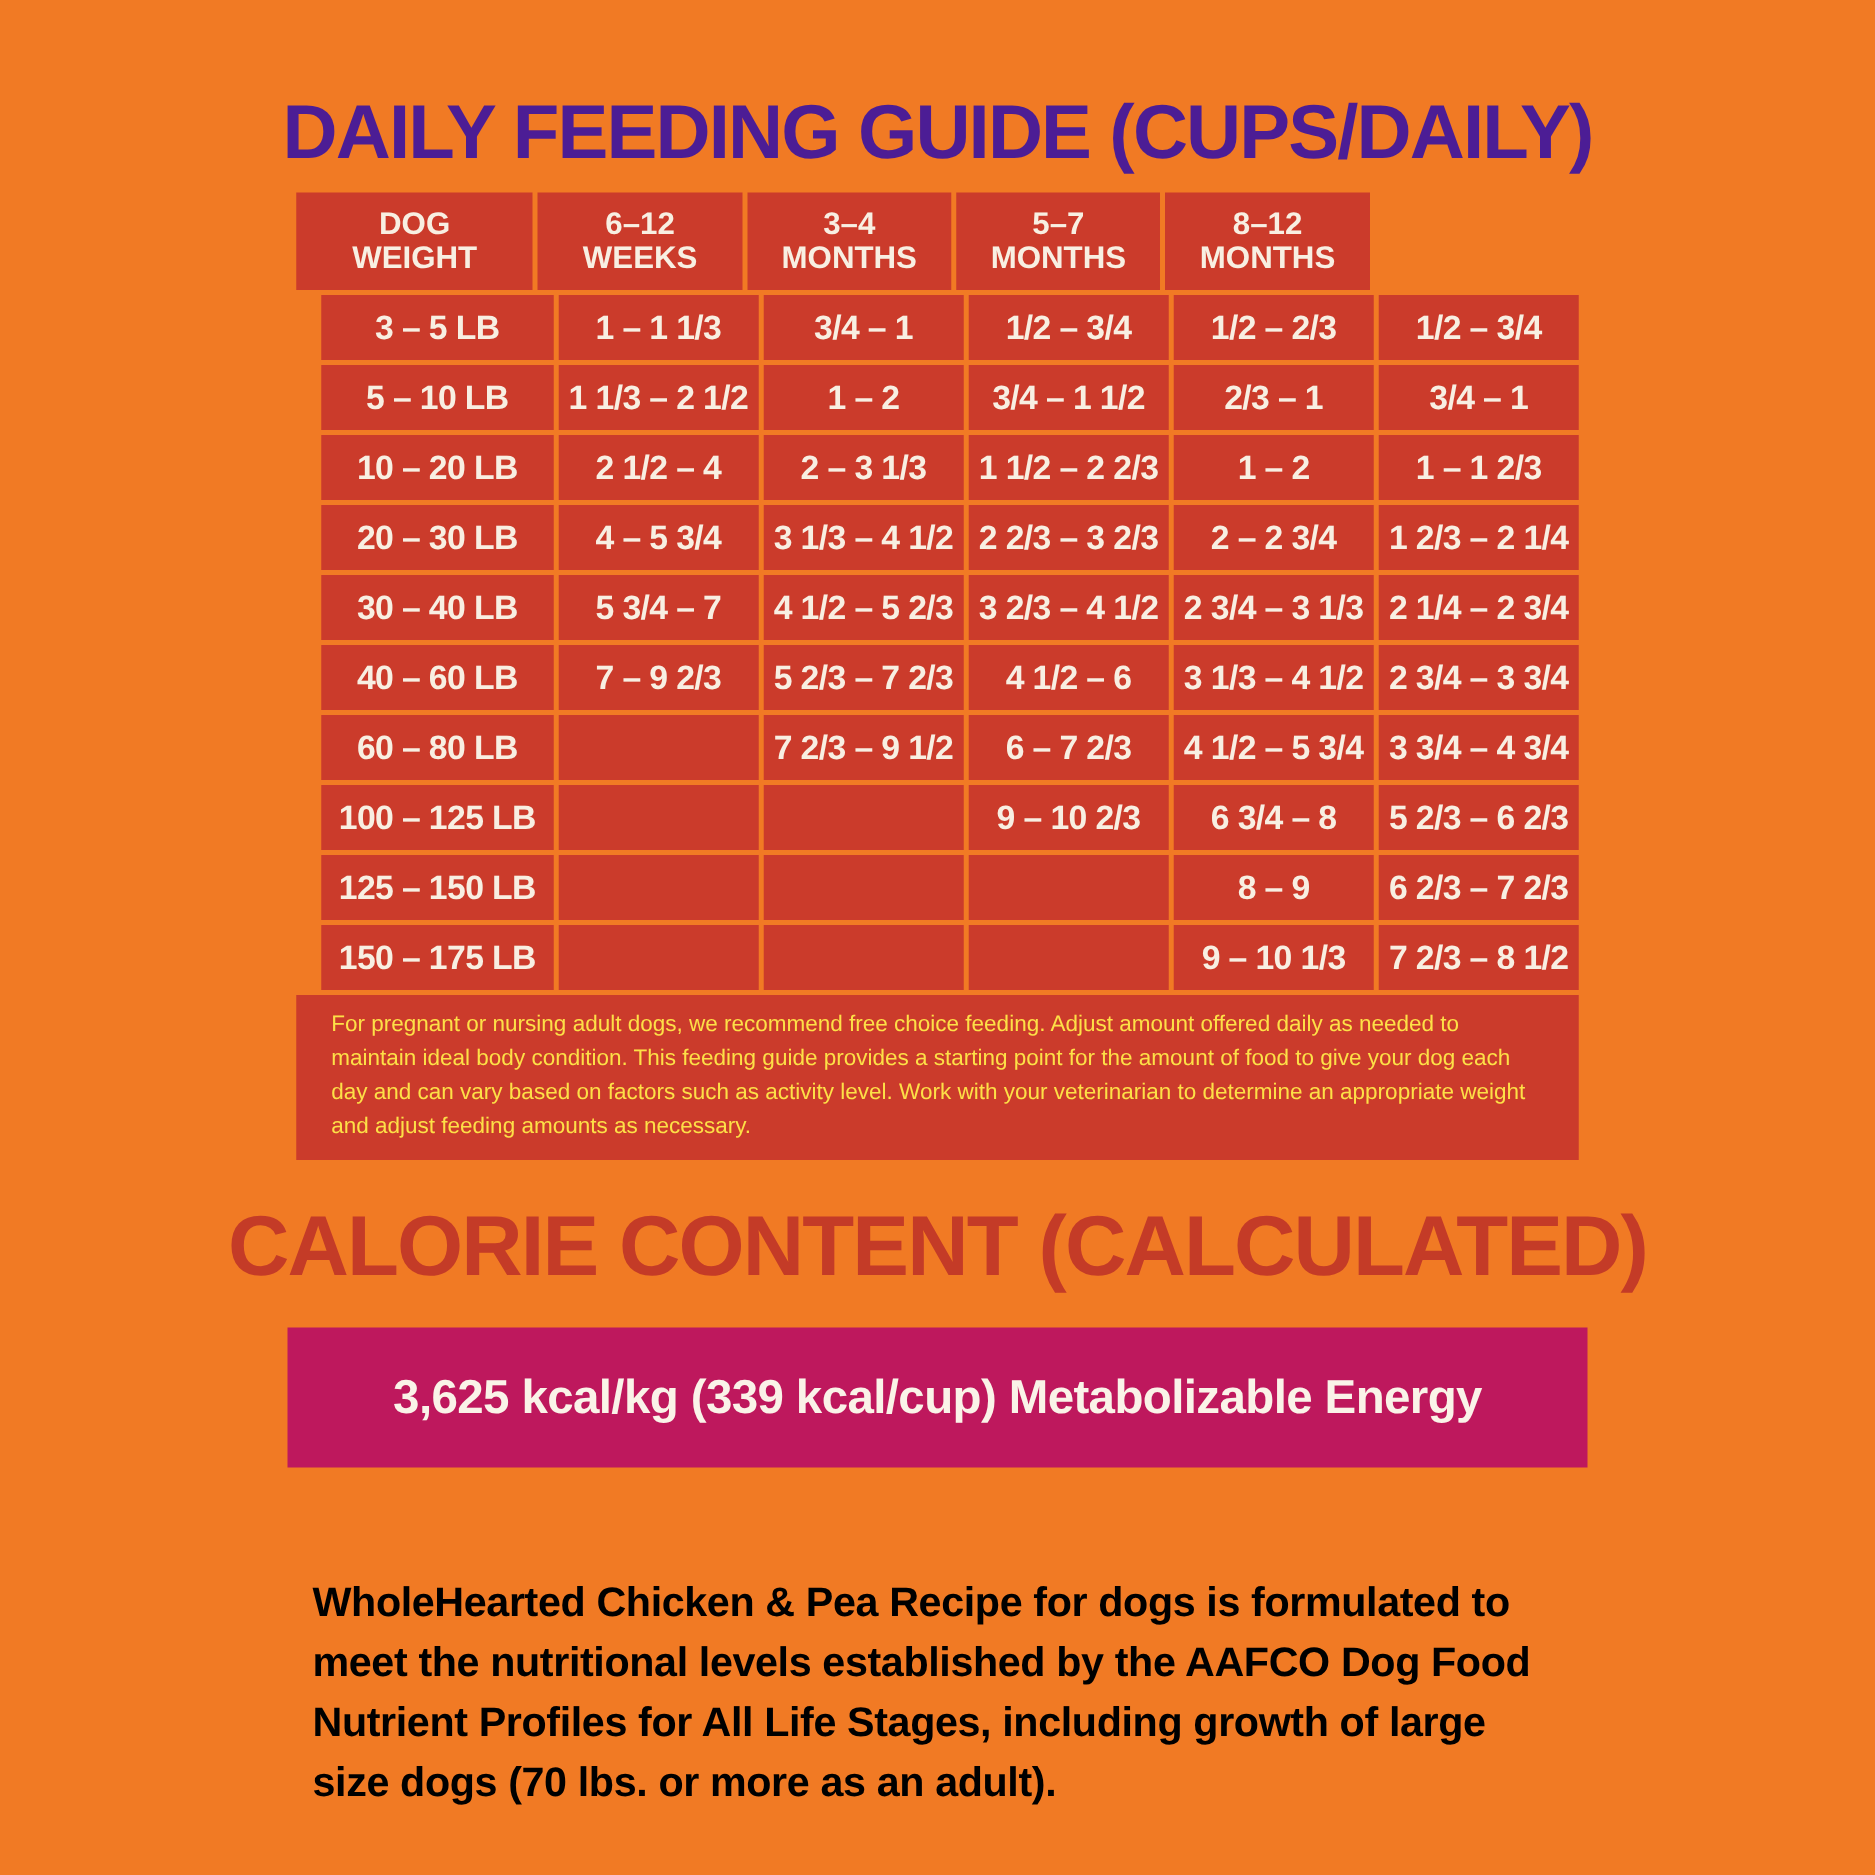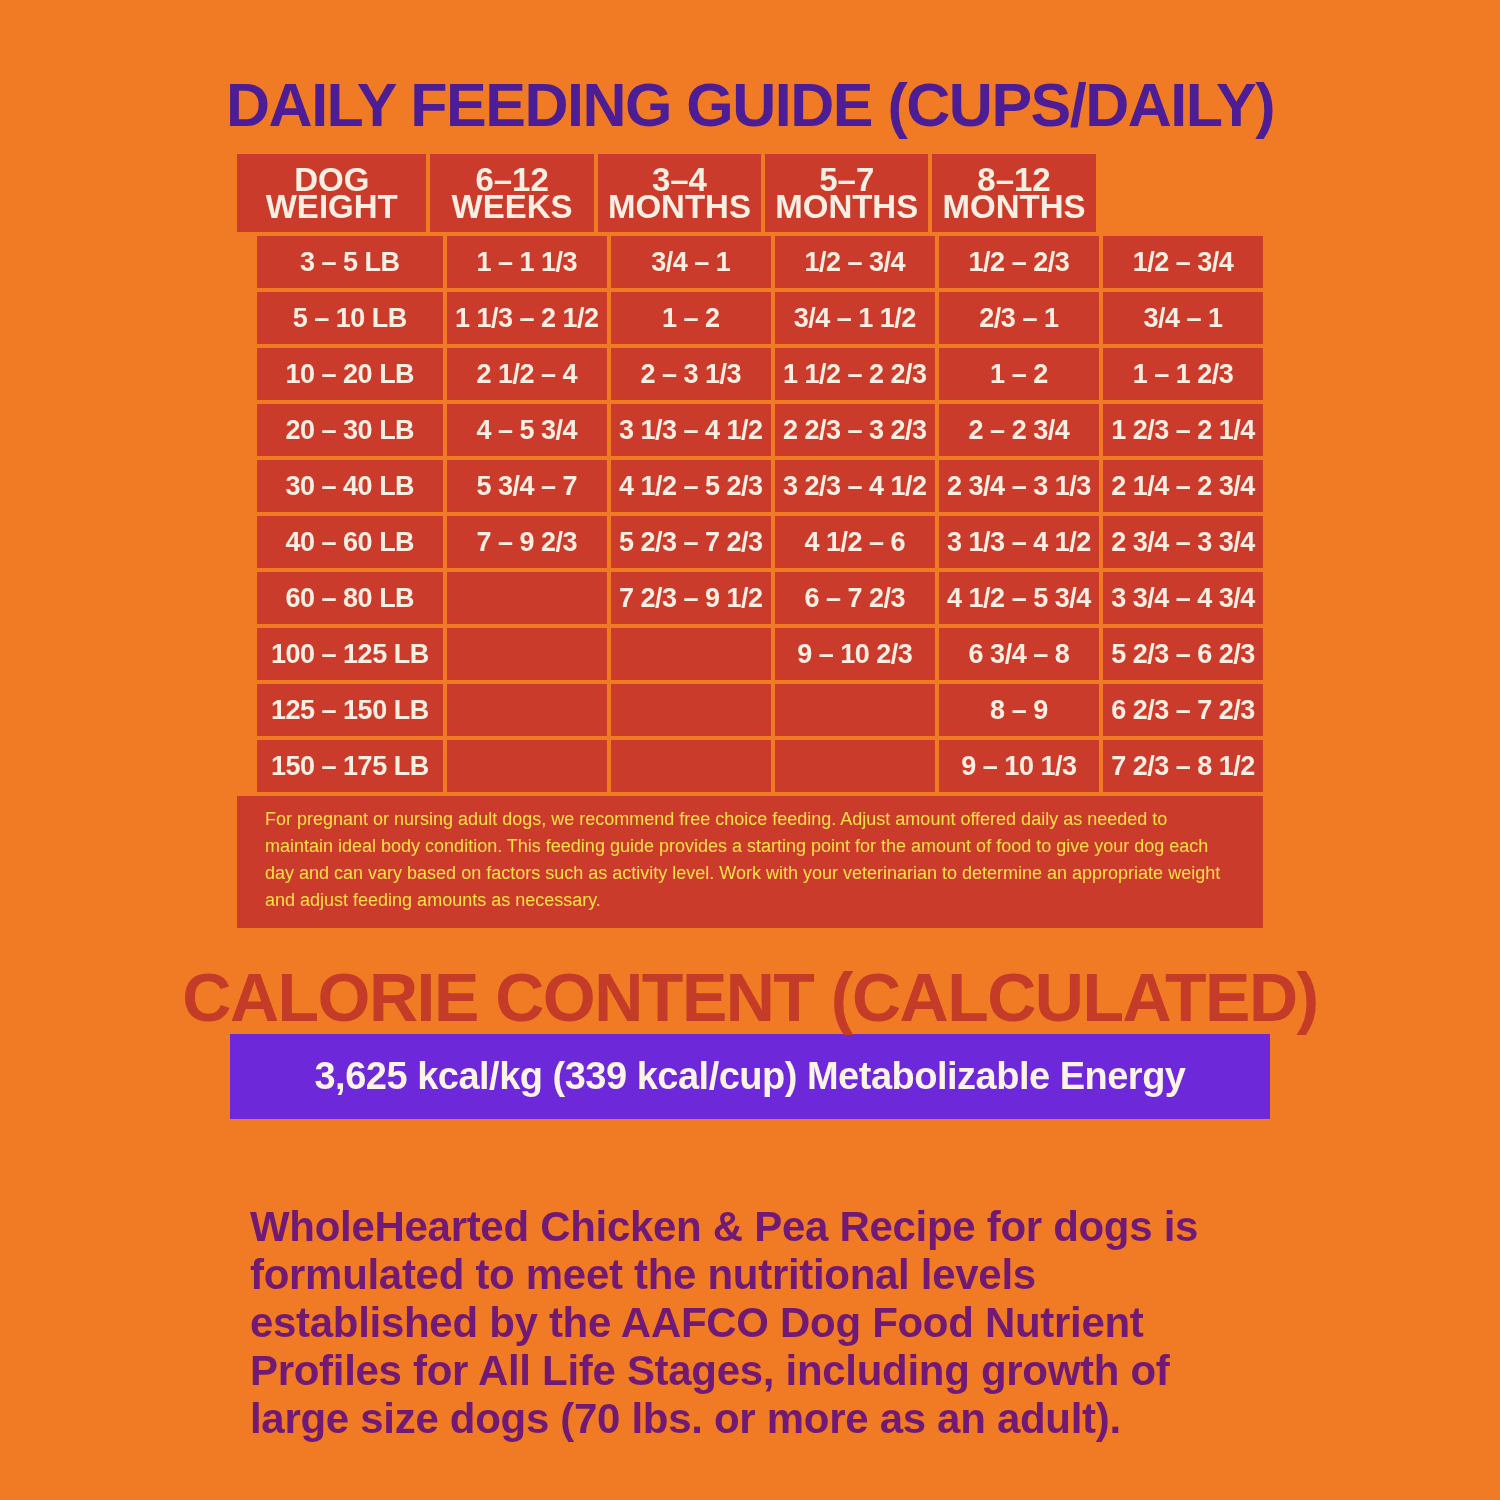--- a/index.html
+++ b/index.html
@@ -37,21 +37,21 @@
     background: #CB3B2B;
     color: #F8EFE2;
     display: flex;
     align-items: center;
     justify-content: center;
     text-align: center;
     font-weight: bold;
   }
   .thead .cell {
     height: 78px;
-    font-size: 33px;
+    font-size: 25px;
     line-height: 27px;
     flex-direction: column;
   }
   .trow .cell {
     height: 52px;
     font-size: 27px;
     letter-spacing: -0.5px;
   }
   .feeding-note {
     background: #CB3B2B;
@@ -66,36 +66,36 @@
     margin: 36px 0 0 0;
     text-align: center;
     color: #C43B27;
     font-size: 68px;
     font-weight: bold;
     letter-spacing: -1.5px;
     line-height: 66px;
   }
   .calorie-banner {
     width: 1040px;
-    height: 85px;
-    margin: 4px auto 0 auto;
-    background: #6d28d9;
+    height: 112px;
+    margin: 32px auto 0 auto;
+    background: #be185d;
     display: flex;
     align-items: center;
     justify-content: center;
     color: #FAF3E8;
     font-size: 38px;
     font-weight: bold;
     letter-spacing: -0.5px;
   }
   .aafco-statement {
     width: 1000px;
     margin: 84px auto 0 auto;
-    color: #701a75;
-    font-size: 42px;
+    color: #000000;
+    font-size: 33px;
     line-height: 48px;
     font-weight: bold;
     letter-spacing: -0.3px;
   }
 </style>
 </head>
 <body>
 
 <h1 class="page-title">DAILY FEEDING GUIDE (CUPS/DAILY)</h1>
 

